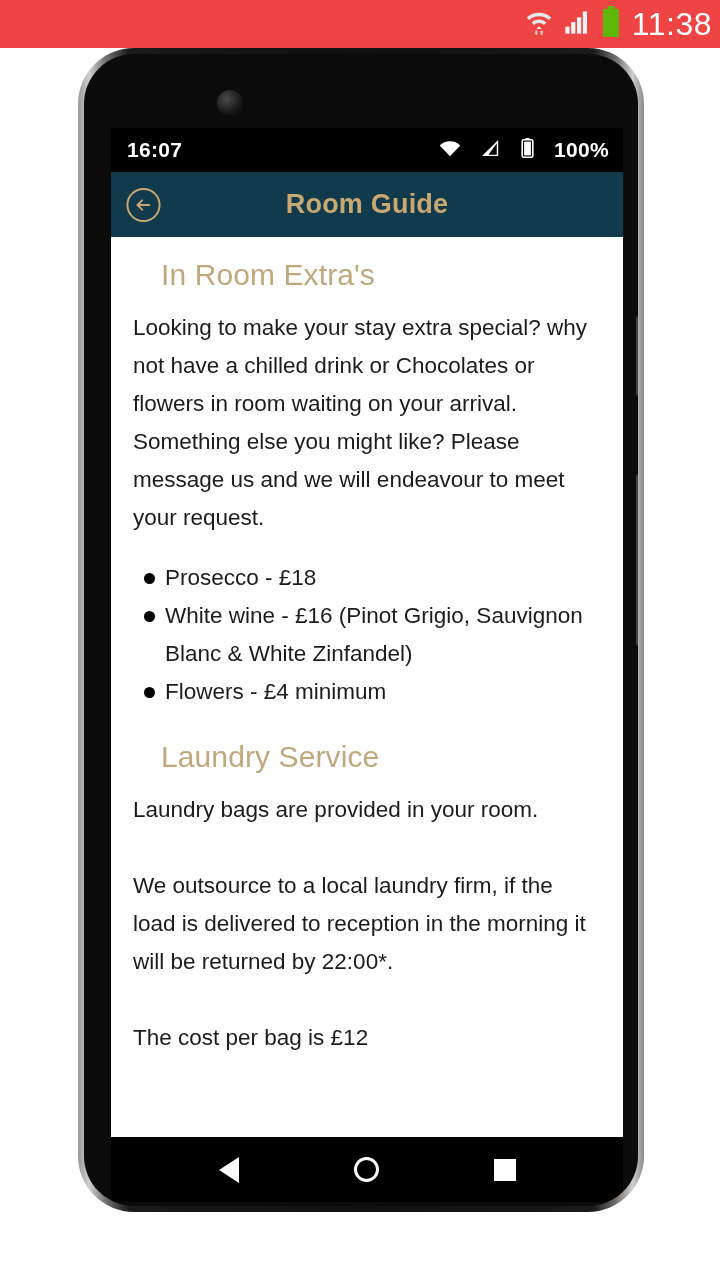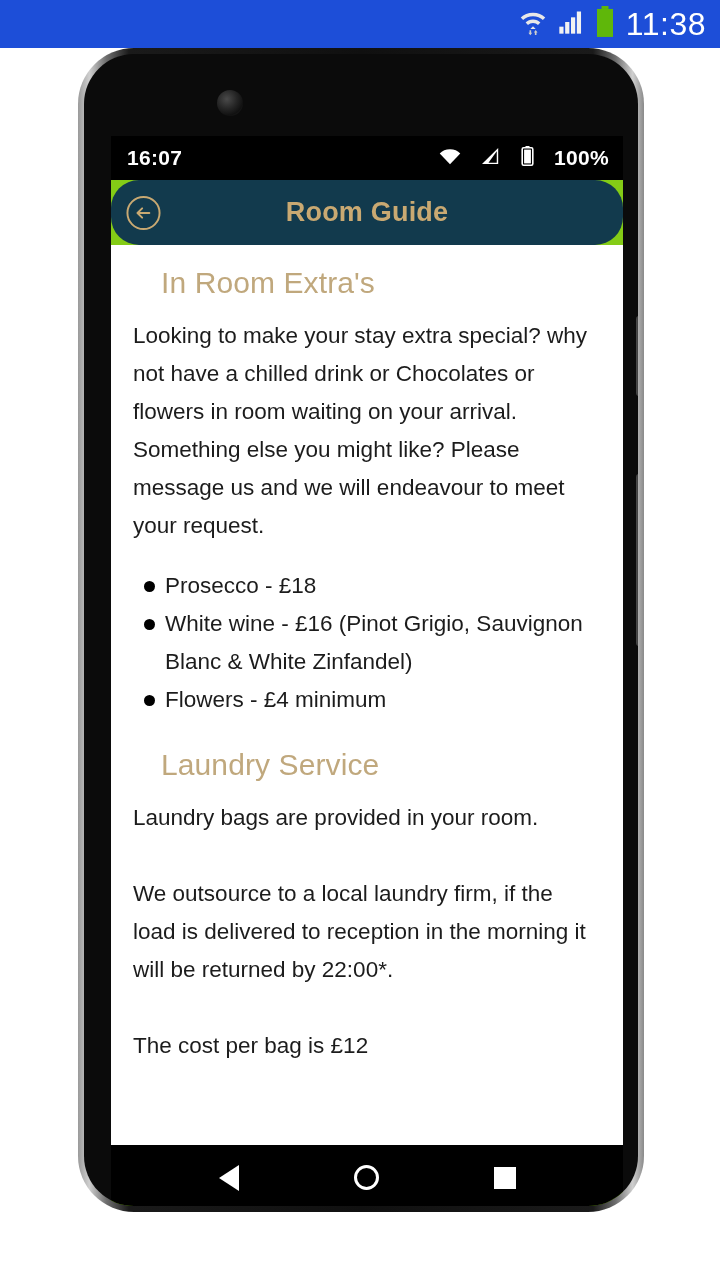--- a/index.html
+++ b/index.html
@@ -6,23 +6,23 @@
   html, body {
     width:720px; height:1280px;
     background:#ffffff;
     font-family:"Liberation Sans", sans-serif;
     overflow:hidden;
   }
 
   
   #os-statusbar{
     position:absolute; left:0; top:0; width:720px; height:48px;
-    background:#1d4ed8;
+    background:#ef4444;
     display:flex; align-items:center; justify-content:flex-end;
-    padding-right:14px;
+    padding-right:8px;
   }
   #os-statusbar .icons{ display:flex; align-items:center; gap:9px; }
   .os-clock{
     color:#ffffff; font-size:32px; letter-spacing:0.5px;
     font-family:"Liberation Sans", sans-serif; margin-left:10px;
   }
 
   
   #phone{
     position:absolute; left:78px; top:48px;
@@ -53,40 +53,40 @@
   
   .side-btn{
     position:absolute; right:-4px; width:6px; border-radius:3px;
     background:linear-gradient(to right,#4a4a4a,#262626);
   }
   #btn-volume{ top:262px; height:80px; }
   #btn-power{ top:420px; height:172px; }
 
   
   #screen{
-    position:absolute; left:27px; top:82px;
+    position:absolute; left:27px; top:74px;
     width:512px; height:1074px;
-    background:#84cc16;
+    background:#c2410c;
     overflow:hidden;
   }
 
   
   #app-statusbar{
     height:44px; background:#000000;
     display:flex; align-items:center; justify-content:space-between;
     padding:0 14px 0 16px;
   }
   #app-statusbar .time{ color:#fff; font-size:21px; font-weight:bold; letter-spacing:0.3px; }
   #app-statusbar .right{ display:flex; align-items:center; gap:20px; }
   #app-statusbar .pct{ color:#fff; font-size:21px; font-weight:bold; letter-spacing:0.3px; }
 
   
   #app-header{
     height:65px; background:#123a4d;
-    display:flex; align-items:center; position:relative;border-radius:28px;
+    display:flex; align-items:center; position:relative;
   }
   #back-button{
     position:absolute; left:14px; top:50%; transform:translateY(-50%);
     width:37px; height:37px; cursor:pointer;
   }
   #app-title{
     width:100%; text-align:center;
     color:#c9a972; font-size:27px; font-weight:bold; letter-spacing:0.2px;
   }
 

